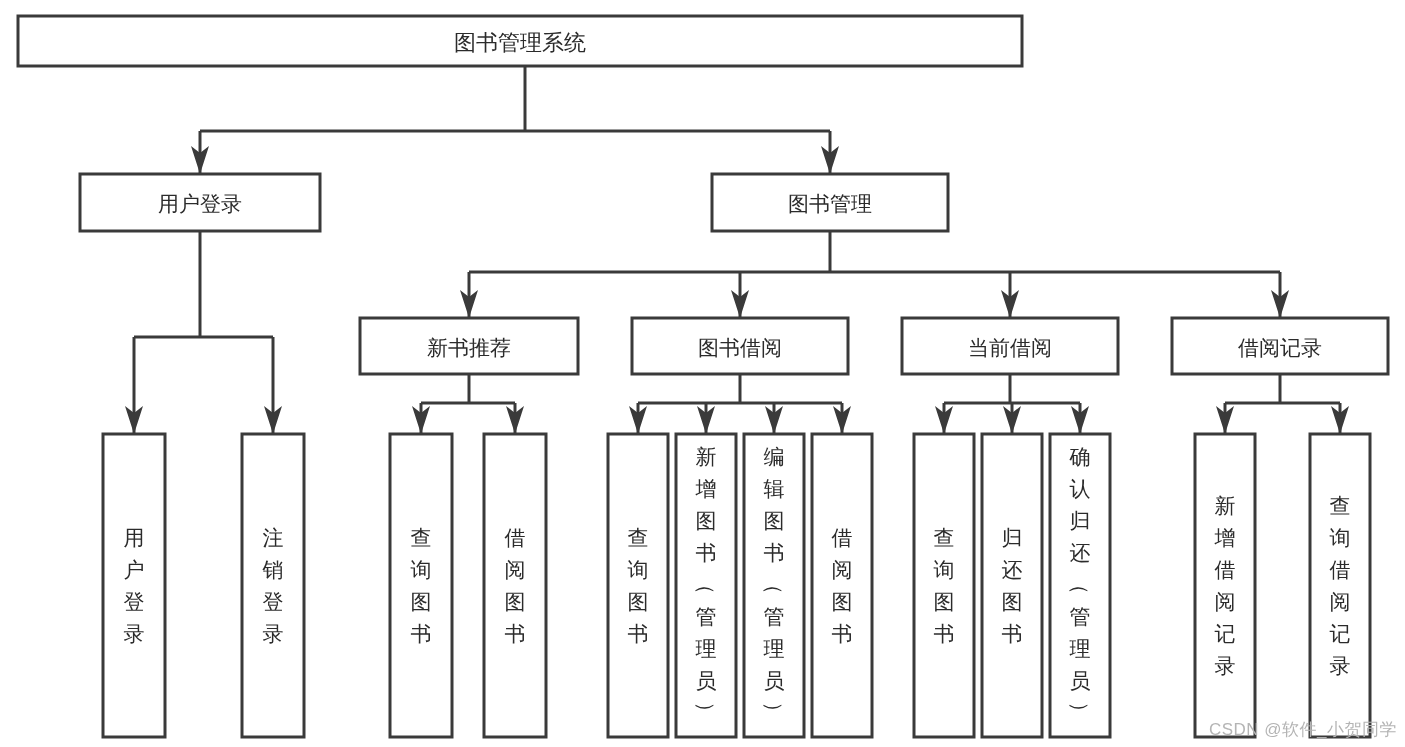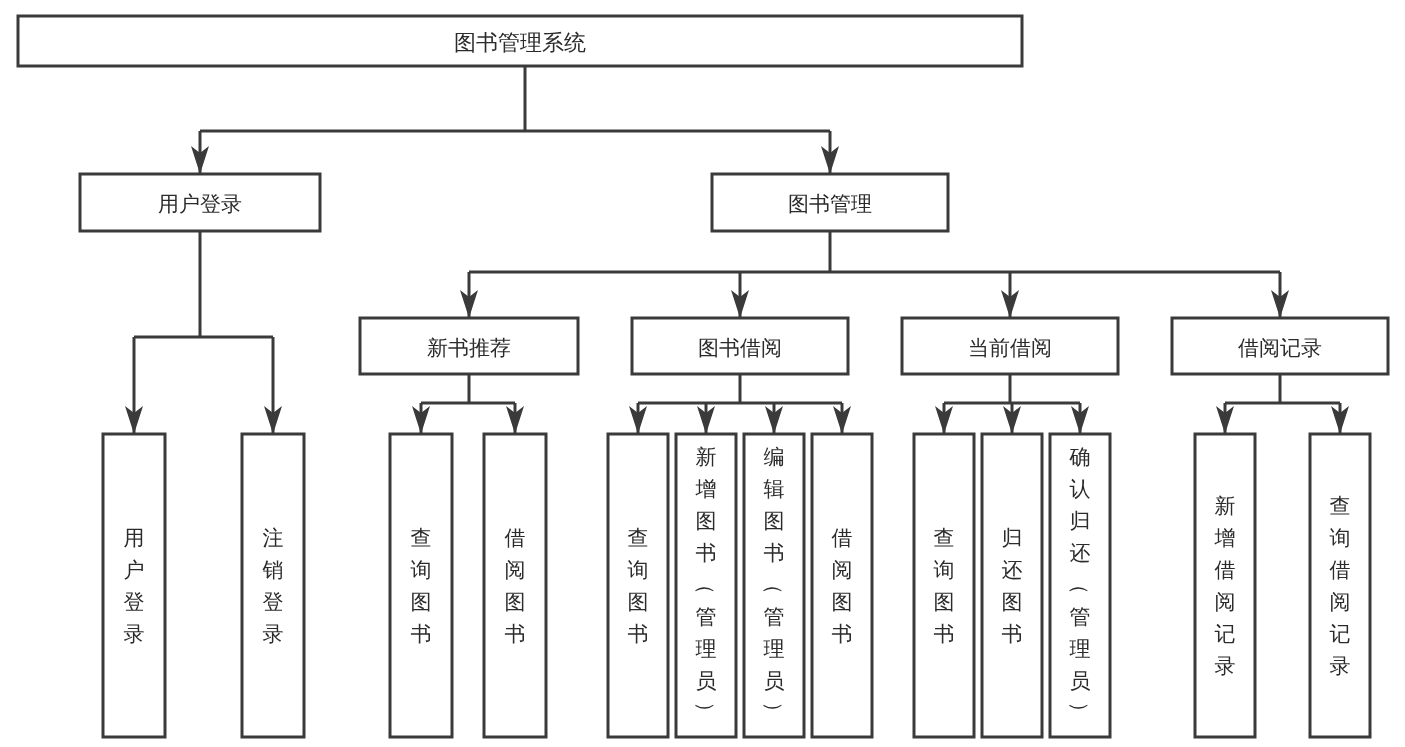--- a/index.html
+++ b/index.html
@@ -268,13 +268,14 @@
           <text x="1340" y="537.5" class="vlabel-char">询</text>
           <text x="1340" y="569.5" class="vlabel-char">借</text>
           <text x="1340" y="601.5" class="vlabel-char">阅</text>
           <text x="1340" y="633.5" class="vlabel-char">记</text>
           <text x="1340" y="665.5" class="vlabel-char">录</text>
         </g>
       </g>
 
   </svg>
 
+  <div class="watermark">CSDN @软件_小贺同学</div>
 </div>
 
 </body></html>

